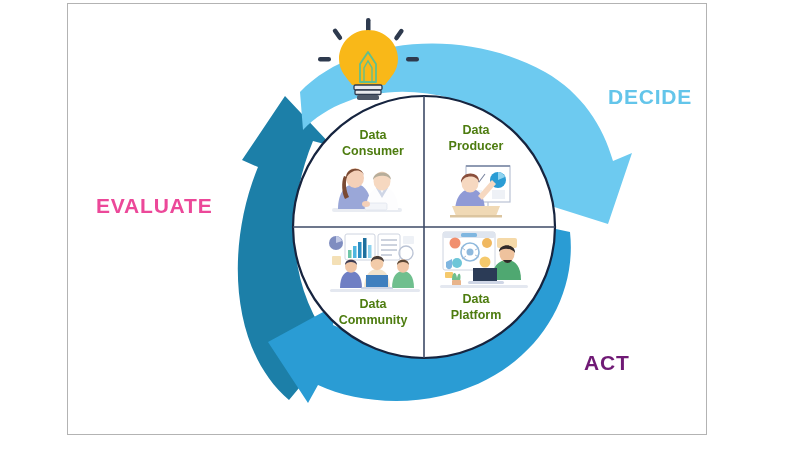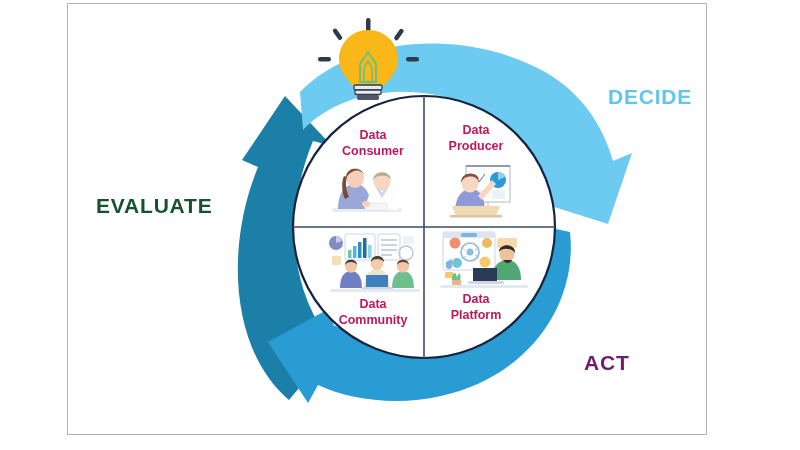--- a/index.html
+++ b/index.html
@@ -35,41 +35,41 @@
     position: absolute;
     font-weight: bold;
     letter-spacing: 0.8px;
     white-space: nowrap;
     font-family: "Liberation Sans", sans-serif;
   }
   #label-evaluate {
     left: 96px;
     top: 194px;
     font-size: 21px;
-    color: #14532d;
+    color: #ec4899;
   }
   #label-decide {
     left: 608px;
     top: 85px;
     font-size: 21px;
     color: #63c5ea;
   }
   #label-act {
     left: 584px;
     top: 351px;
     font-size: 21px;
     color: #701a75;
   }
   .quad-label {
     position: absolute;
     text-align: center;
     font-size: 12.5px;
     font-weight: bold;
     line-height: 1.25;
-    color: #be185d;
+    color: #4d7c0f;
     white-space: pre-line;
     font-family: "Liberation Sans", sans-serif;
   }
   #quad-label-consumer { left: 327px; top: 128px; width: 92px; }
   #quad-label-producer { left: 430px; top: 123px; width: 92px; }
   #quad-label-community { left: 325px; top: 297px; width: 96px; }
   #quad-label-platform  { left: 430px; top: 292px; width: 92px; }
 </style>
 </head>
 <body>

